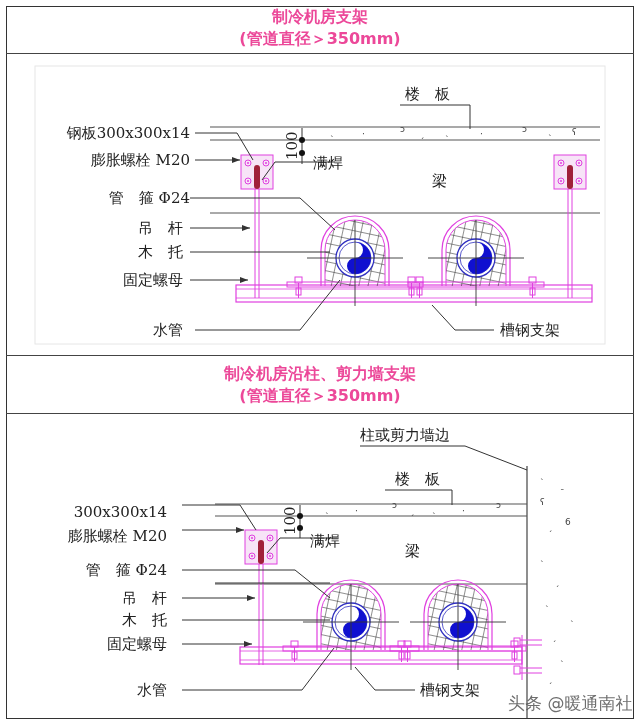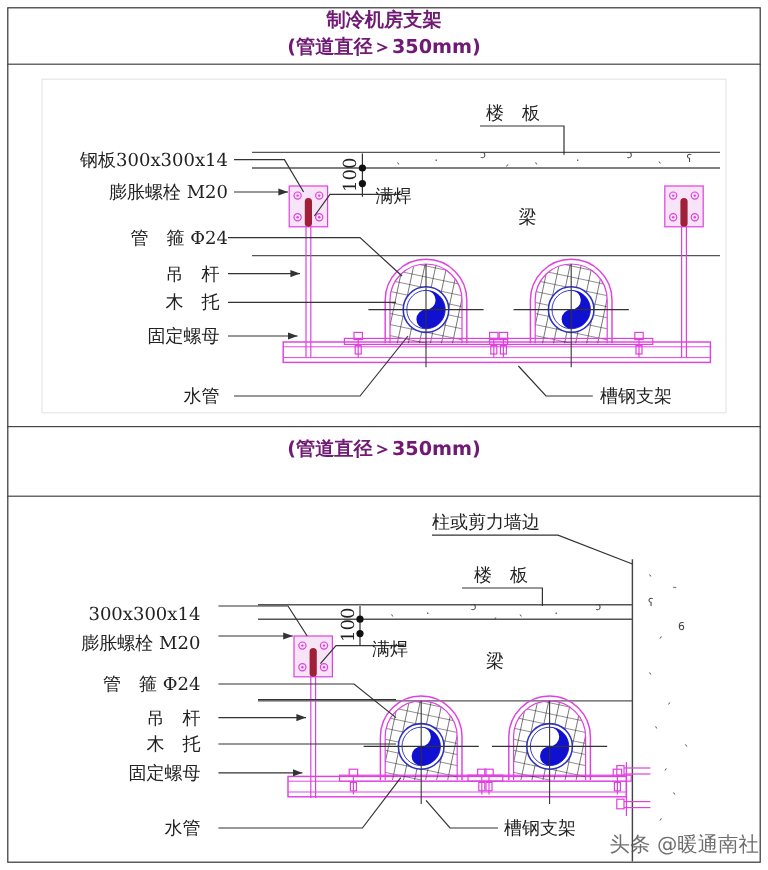--- a/index.html
+++ b/index.html
@@ -1,40 +1,41 @@
 <!DOCTYPE html>
 <html><head>
 <meta charset="utf-8">
 <style>
   html, body { margin:0; padding:0; background:#fff; }
   body { width:640px; height:725px; position:relative; overflow:hidden;
          font-family:"DejaVu Sans", sans-serif; }
   .frame { position:absolute; left:6px; top:6px; width:628px; height:713px;
            border:1.5px solid #333; box-sizing:border-box; }
   .title-block { position:absolute; left:6px; width:628px; text-align:center;
-                 color:#701a75; font-weight:bold; font-size:16px; line-height:22px; }
+                 color:#ec4899; font-weight:bold; font-size:16px; line-height:22px; }
   .hr { position:absolute; left:6px; width:628px; height:0; border-top:1.5px solid #444; }
   svg { position:absolute; left:0; top:0; }
   .lbl { font-family:"DejaVu Serif", serif; font-size:15px; fill:#222; }
   .lbl-sans { font-family:"DejaVu Sans", sans-serif; font-size:15px; fill:#222; }
   .wm { font-family:"DejaVu Sans", sans-serif; font-size:17px; fill:#555; opacity:0.85; }
 </style>
 </head>
 <body>
 
 <div class="frame"></div>
 
 <div class="title-block" style="top:6px;">
   <div>制冷机房支架</div>
   <div style="font-weight:bold;">(管道直径＞350mm)</div>
 </div>
 <div class="hr" style="top:53px;"></div>
 <div class="hr" style="top:355px;"></div>
 
 <div class="title-block" style="top:363px;">
+  <div>制冷机房沿柱、剪力墙支架</div>
   <div>(管道直径＞350mm)</div>
 </div>
 <div class="hr" style="top:413px;"></div>
 
 <svg width="640" height="725" viewBox="0 0 640 725">
   <defs>
     <marker id="arr" markerWidth="8" markerHeight="6" refX="8" refY="3" orient="auto">
       <path d="M0,0 L8,3 L0,6 z" fill="#333"></path>
     </marker>
     <pattern id="hatch" width="9" height="9" patternUnits="userSpaceOnUse" patternTransform="rotate(12)">

